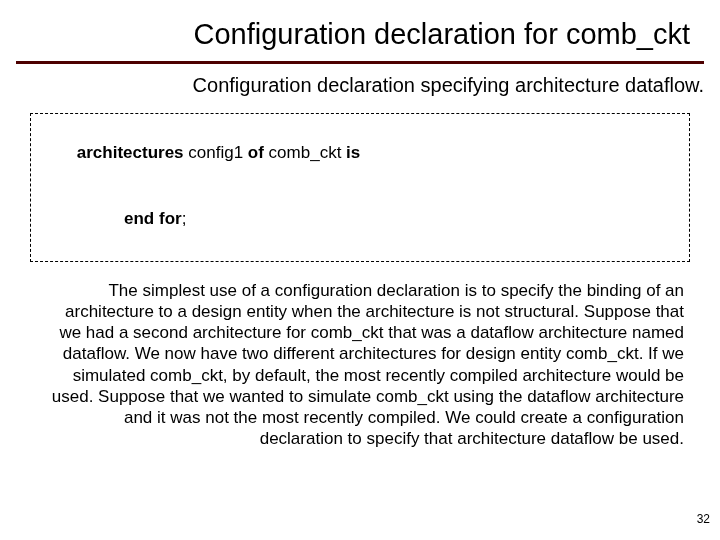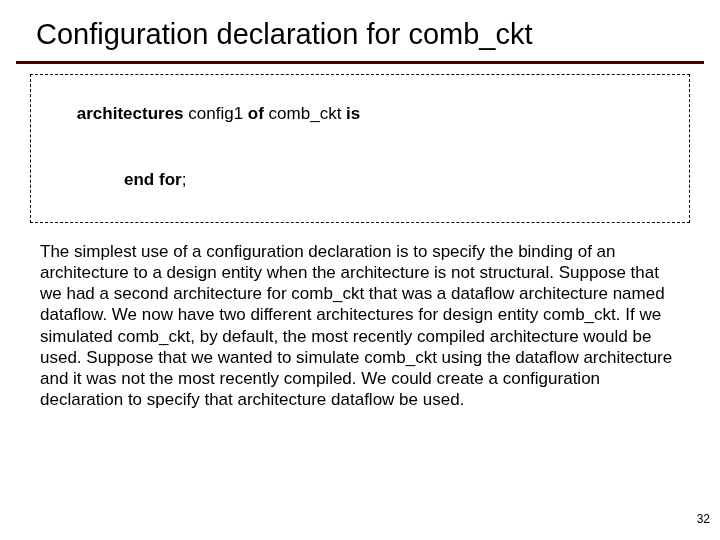--- a/index.html
+++ b/index.html
@@ -10,20 +10,21 @@
     background: #ffffff;
     font-family: Verdana, Geneva, sans-serif;
     color: #000000;
     overflow: hidden;
   }
   .slide {
     position: relative;
     width: 720px;
     height: 540px;
     box-sizing: border-box;
+    text-align: right;
   }
   .title {
     font-family: Arial, Helvetica, sans-serif;
     font-size: 29px;
     font-weight: 400;
     padding: 18px 30px 6px 36px;
     letter-spacing: 0px;
   }
   .rule {
     height: 3px;
@@ -62,20 +63,21 @@
   .b { font-weight: bold; }
 </style>
 </head>
 <body>
 
 <div class="slide">
 
   <div class="title">Configuration declaration for comb_ckt</div>
   <div class="rule"></div>
 
+  <div class="subtitle">Configuration declaration specifying architecture dataflow.</div>
 
   <div class="code-box">
     <div class="code-row">
       <span class="left">
         <span class="b">architectures</span><span> config1 </span><span class="b">of</span><span> comb_ckt </span><span class="b">is</span>
       </span>
     </div>
     <div class="code-row">
     </div>
     <div class="code-row">

